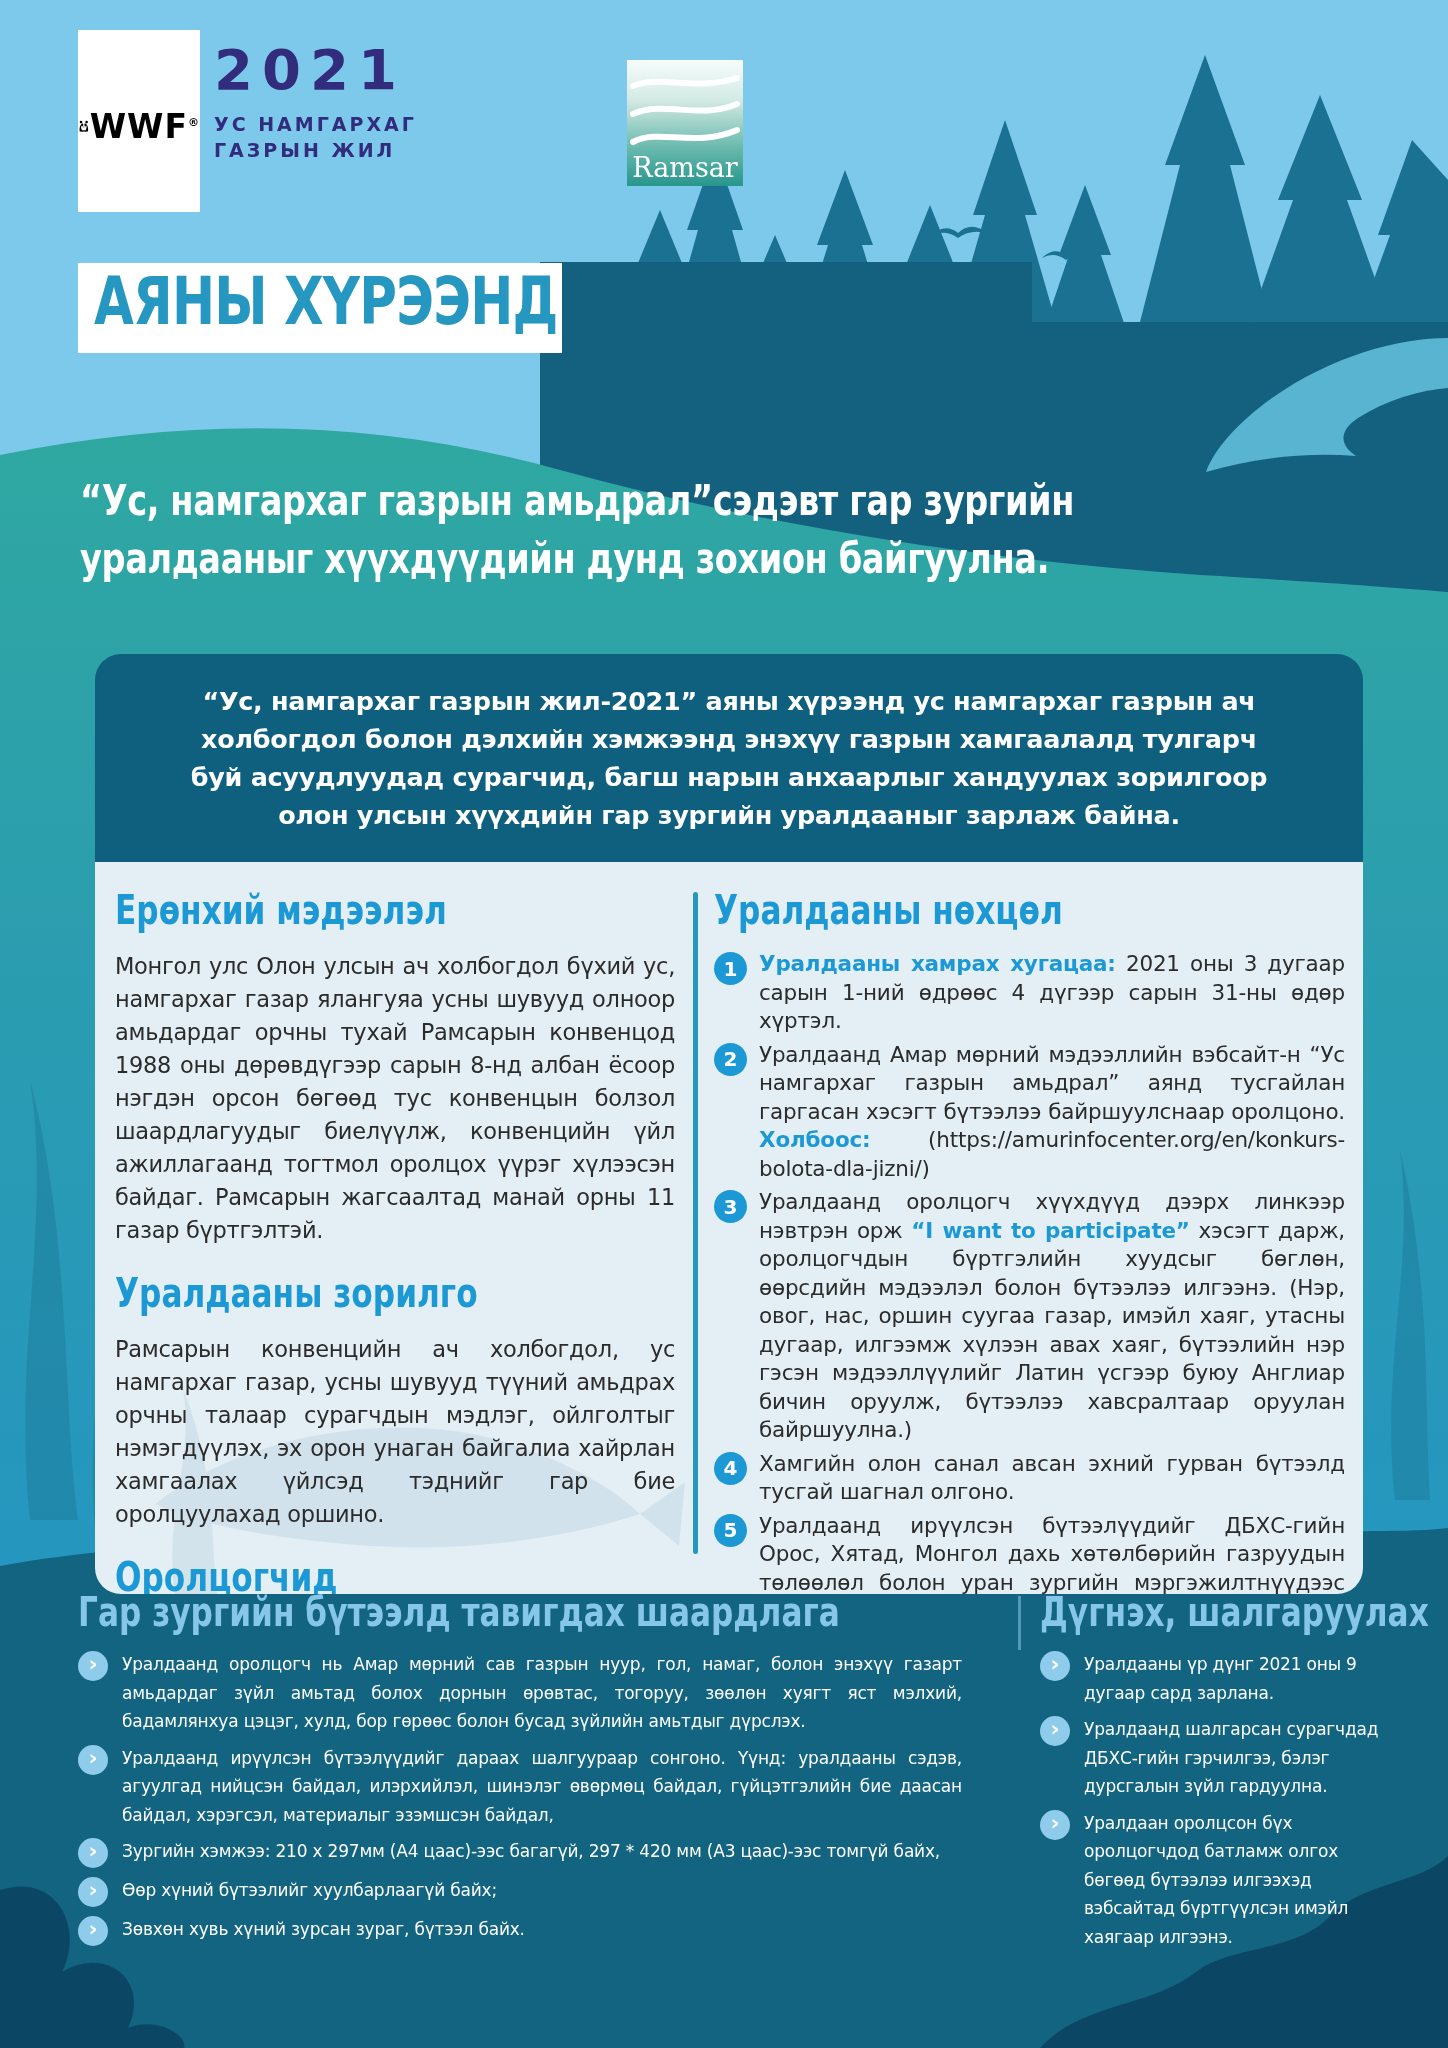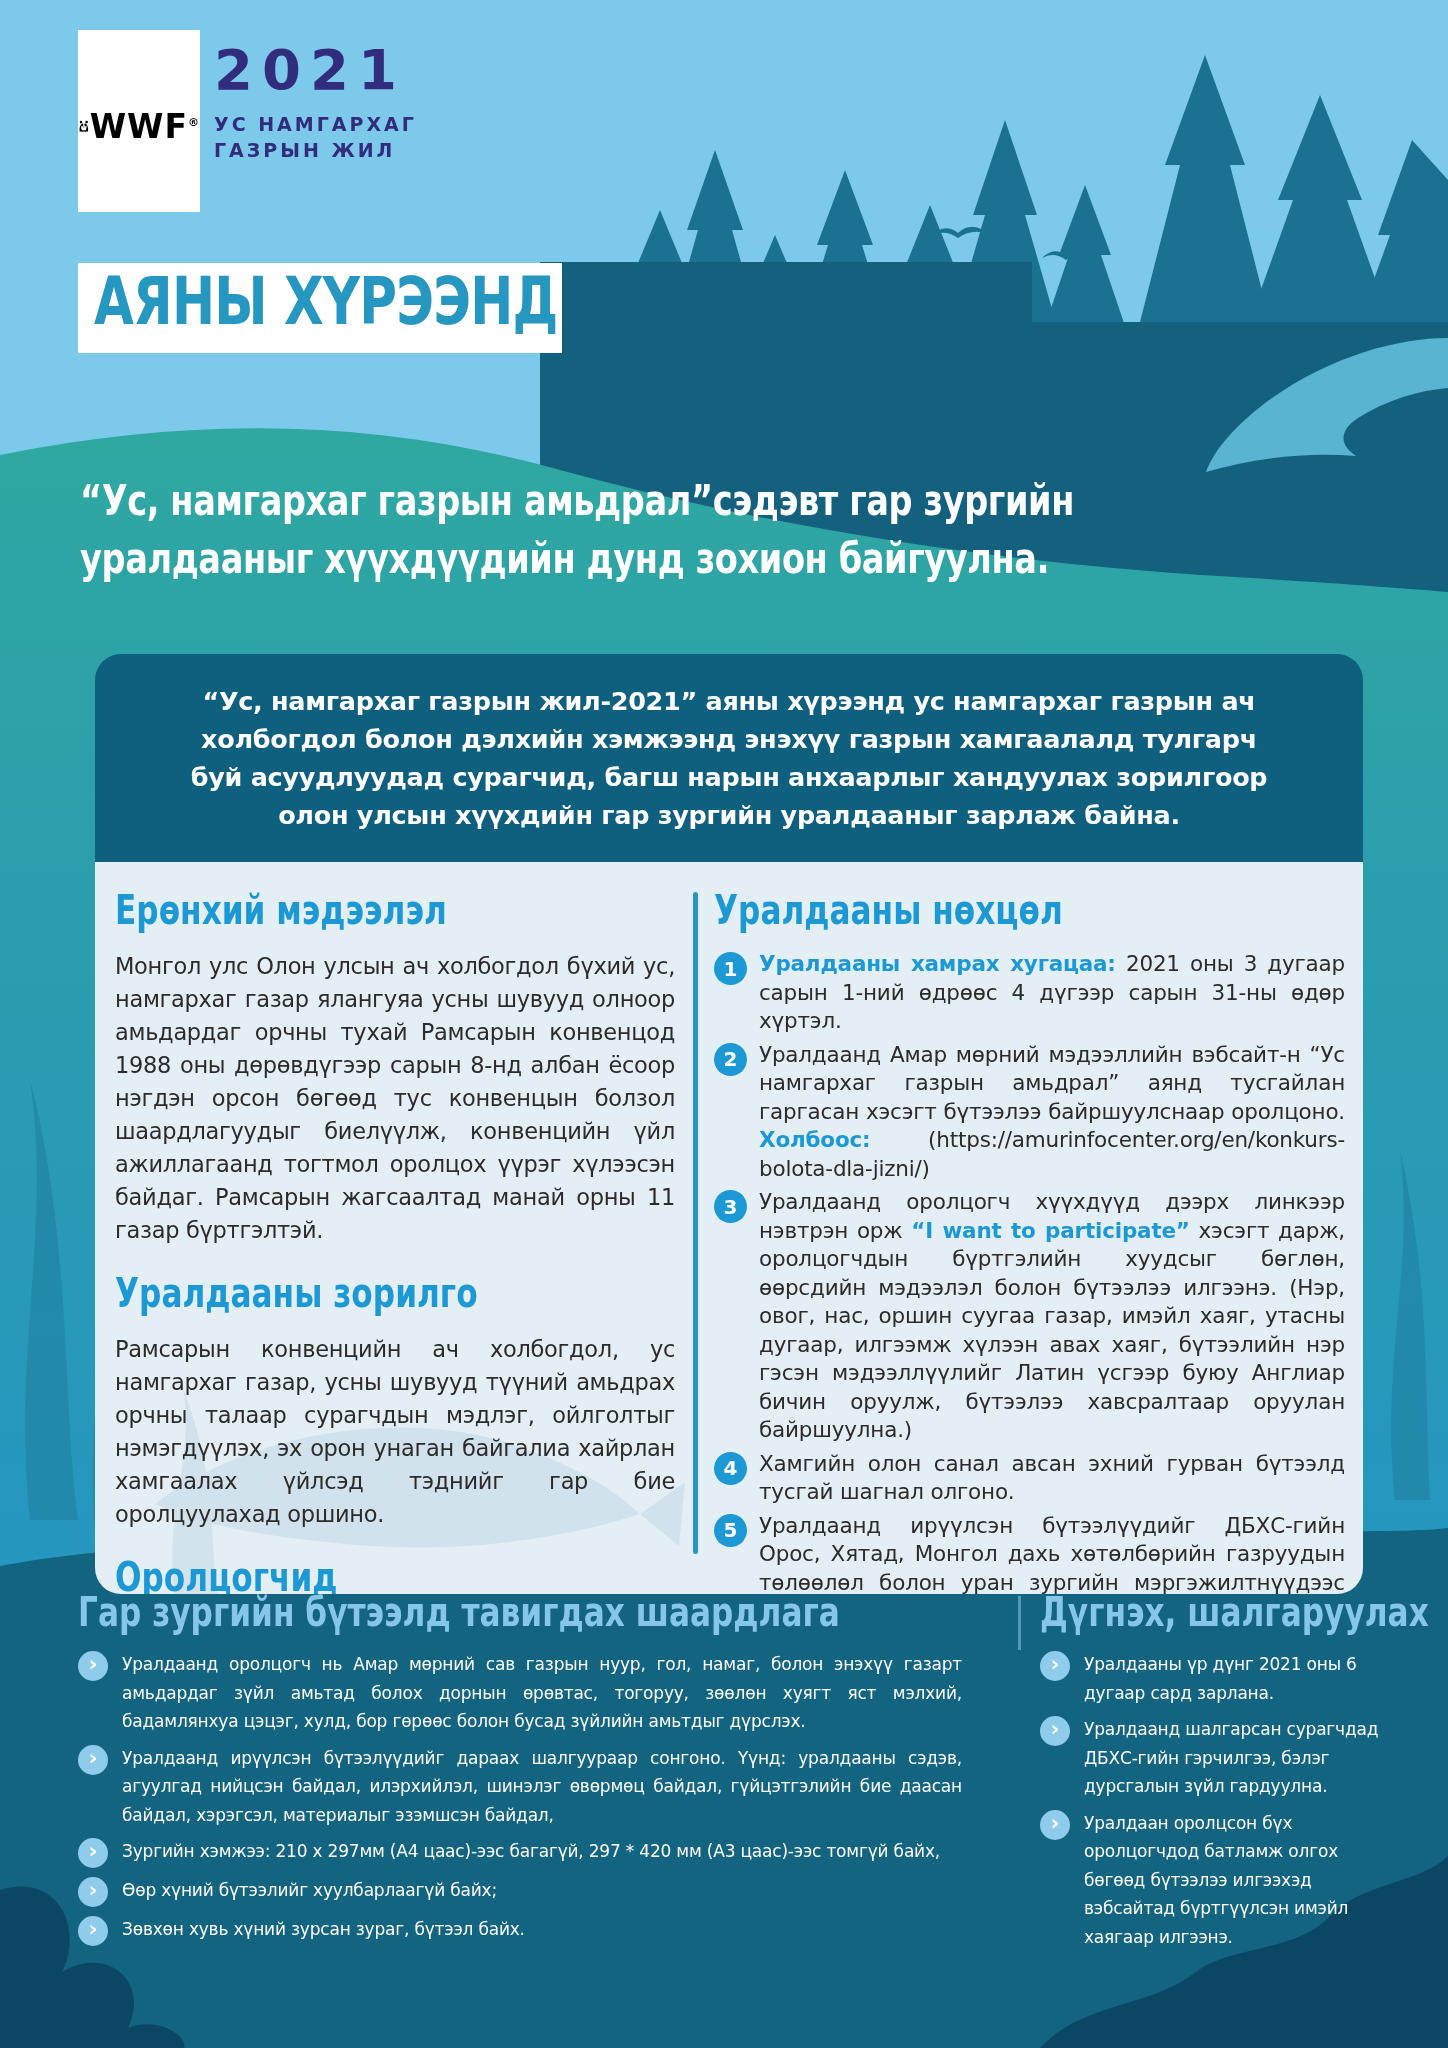--- a/index.html
+++ b/index.html
@@ -149,20 +149,28 @@
   </div>
 
   <div class="year-block">
     <div class="year-num">2021</div>
     <div class="year-title">
       <div>УС НАМГАРХАГ</div>
       <div>ГАЗРЫН ЖИЛ</div>
     </div>
   </div>
 
+  <div class="ramsar-box">
+    <svg class="ramsar-waves" width="116" height="86" viewBox="0 0 116 86" fill="none" stroke="#ffffff" stroke-width="6" stroke-linecap="round">
+      <path d="M6,22 C34,10 64,28 110,14"></path>
+      <path d="M6,50 C38,36 72,56 110,40"></path>
+      <path d="M6,78 C32,64 68,84 110,66"></path>
+    </svg>
+    <div class="ramsar-label">Ramsar</div>
+  </div>
 
   <div class="banner2">
     <span class="t cond">АЯНЫ ХҮРЭЭНД</span>
   </div>
 
   <div class="subtitle">
     <div class="line"><span class="t cond">“Ус, намгархаг газрын амьдрал”сэдэвт гар зургийн</span></div>
     <div class="line"><span class="t cond">уралдааныг хүүхдүүдийн дунд зохион байгуулна.</span></div>
   </div>
 
@@ -254,21 +262,21 @@
     </div>
     <div class="b-item">
       <div class="chev"></div>
       <div class="b-text">Зөвхөн хувь хүний зурсан зураг, бүтээл байх.</div>
     </div>
   </div>
 
   <div class="eval-list">
     <div class="b-item">
       <div class="chev"></div>
-      <div class="b-text">Уралдааны үр дүнг 2021 оны 6 дугаар сард зарлана.</div>
+      <div class="b-text">Уралдааны үр дүнг 2021 оны 9 дугаар сард зарлана.</div>
     </div>
     <div class="b-item">
       <div class="chev"></div>
       <div class="b-text">Уралдаанд шалгарсан сурагчдад ДБХС-гийн гэрчилгээ, бэлэг дурсгалын зүйл гардуулна.</div>
     </div>
     <div class="b-item">
       <div class="chev"></div>
       <div class="b-text">Уралдаан оролцсон бүх оролцогчдод батламж олгох бөгөөд бүтээлээ илгээхэд вэбсайтад бүртгүүлсэн имэйл хаягаар илгээнэ.</div>
     </div>
   </div>

